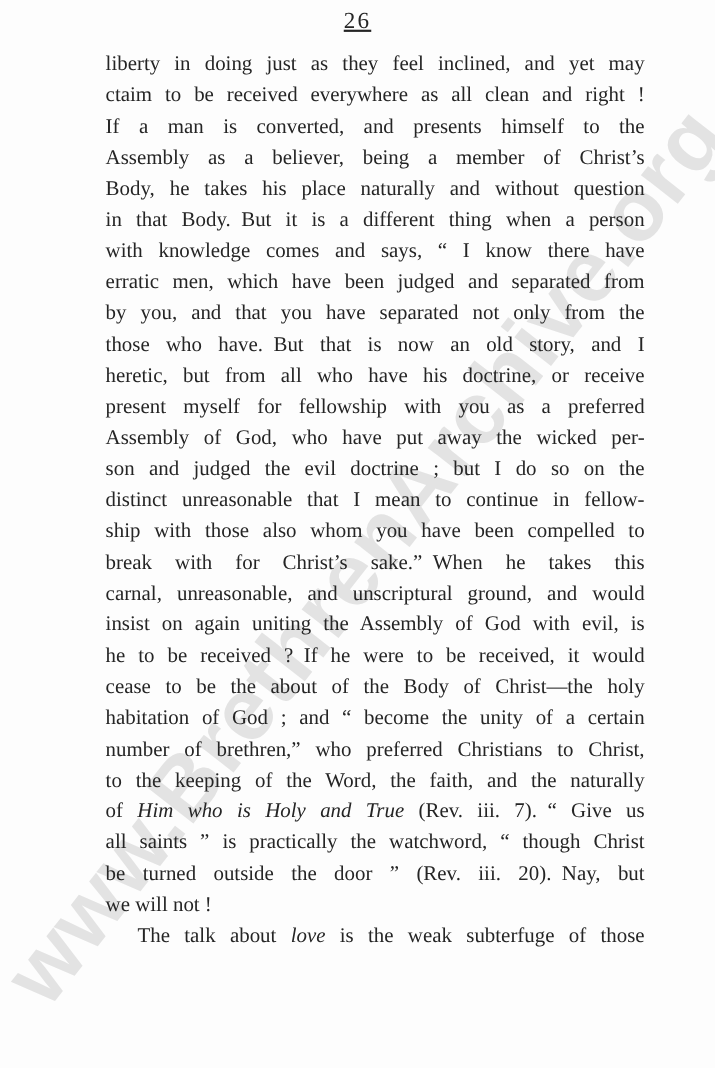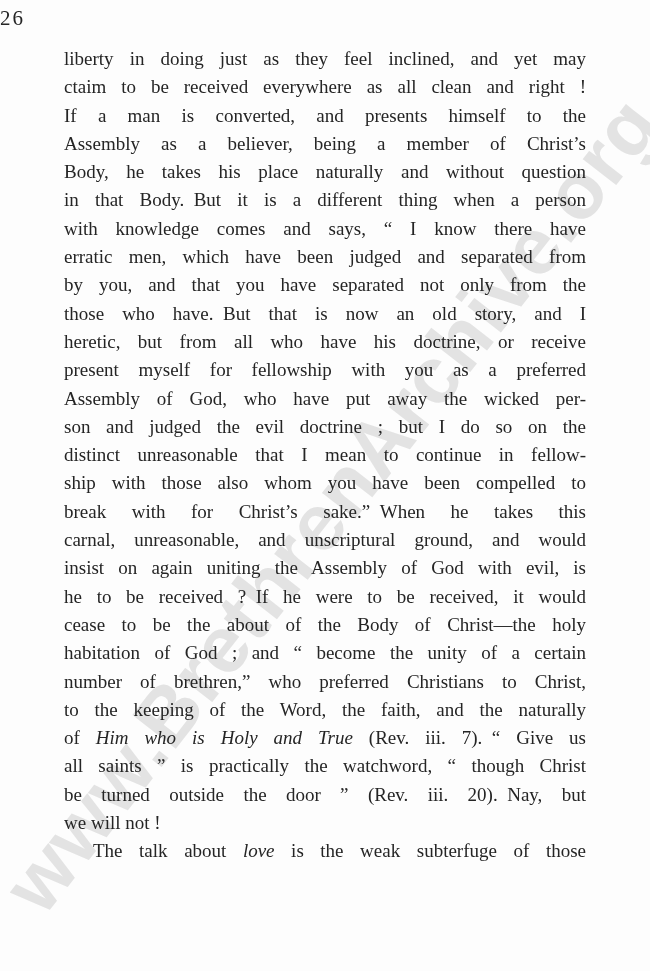--- a/index.html
+++ b/index.html
@@ -29,38 +29,41 @@
     color: #e3e3e3;
     white-space: nowrap;
     z-index: 0;
     user-select: none;
   }
   .page-number {
     position: absolute;
     top: 6px;
     left: 0;
     width: 100%;
+    text-align: center;
     font-size: 21px;
     letter-spacing: 2px;
     z-index: 1;
+    text-decoration: underline;
   }
   .text-body {
     position: absolute;
     left: 64px;
     top: 45px;
     width: 522px;
     z-index: 1;
     font-size: 19px;
   }
   .line {
     height: 28.3px;
     line-height: 28.3px;
     text-align: justify;
     text-align-last: left;
     white-space: pre-wrap;
+    margin-left: 32px;
   }
   .line.just {
     text-align-last: justify;
   }
   .line.indent {
     text-indent: 29px;
   }
   .line em {
   }
 </style>

